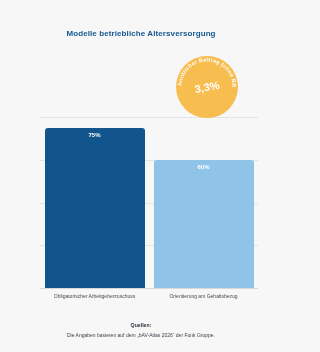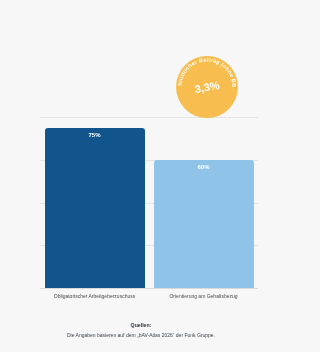--- a/index.html
+++ b/index.html
@@ -143,20 +143,21 @@
   #sources-text {
     font-size: 5px;
     color: #3c434d;
   }
 </style>
 </head>
 <body>
 
 <div id="canvas">
 
+  <div id="chart-title">Modelle betriebliche Altersversorgung</div>
 
   <div id="plot-area">
     <div class="axis-line"></div>
   <div class="gridline" style="top: 128.25px;"></div>
       <div class="gridline" style="top: 85.5px;"></div>
       <div class="gridline" style="top: 42.75px;"></div>
       <div class="gridline" style="top: 0px;"></div>
       <div class="bar" style="left: 4.5px; width: 100px; height: 160.312px; background: rgb(18, 85, 140);">
         <div class="bar-value">75%</div>
       </div>

